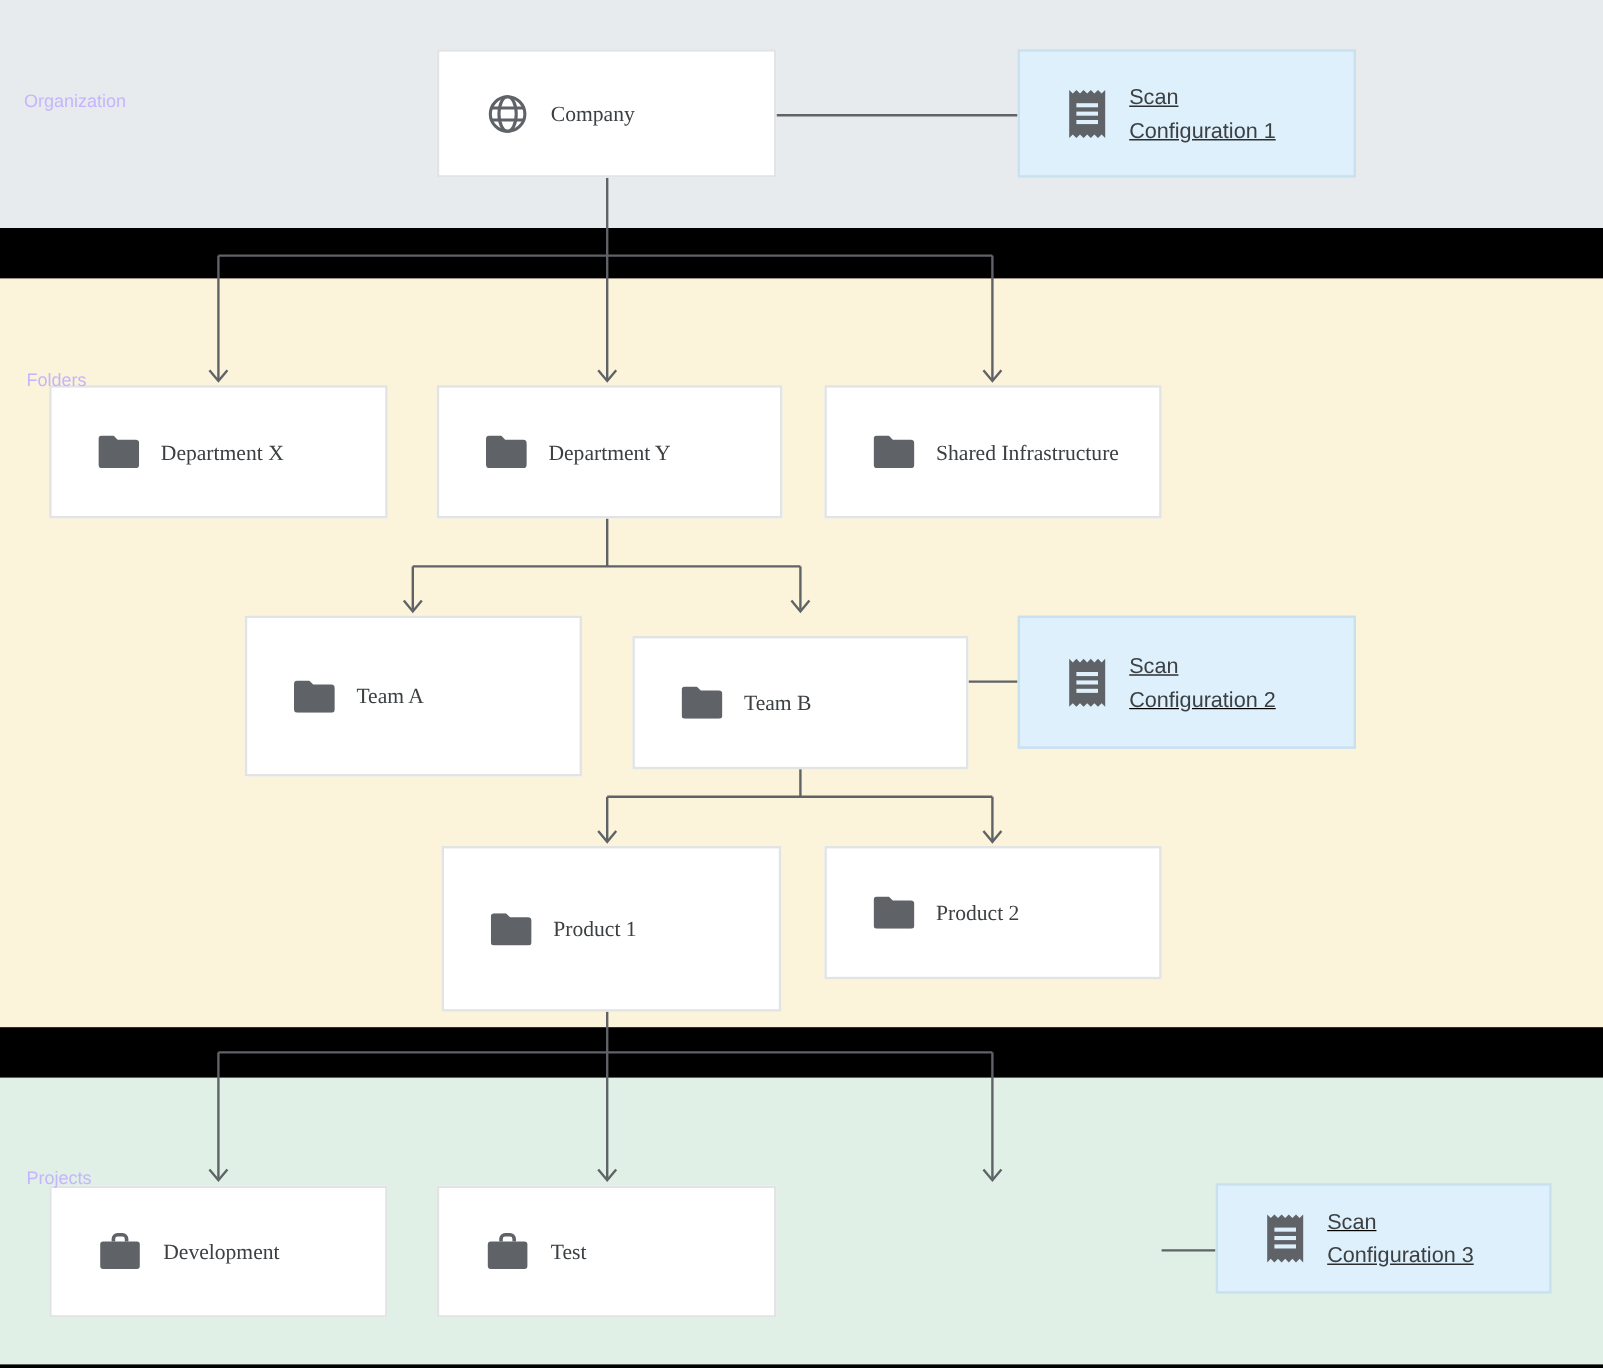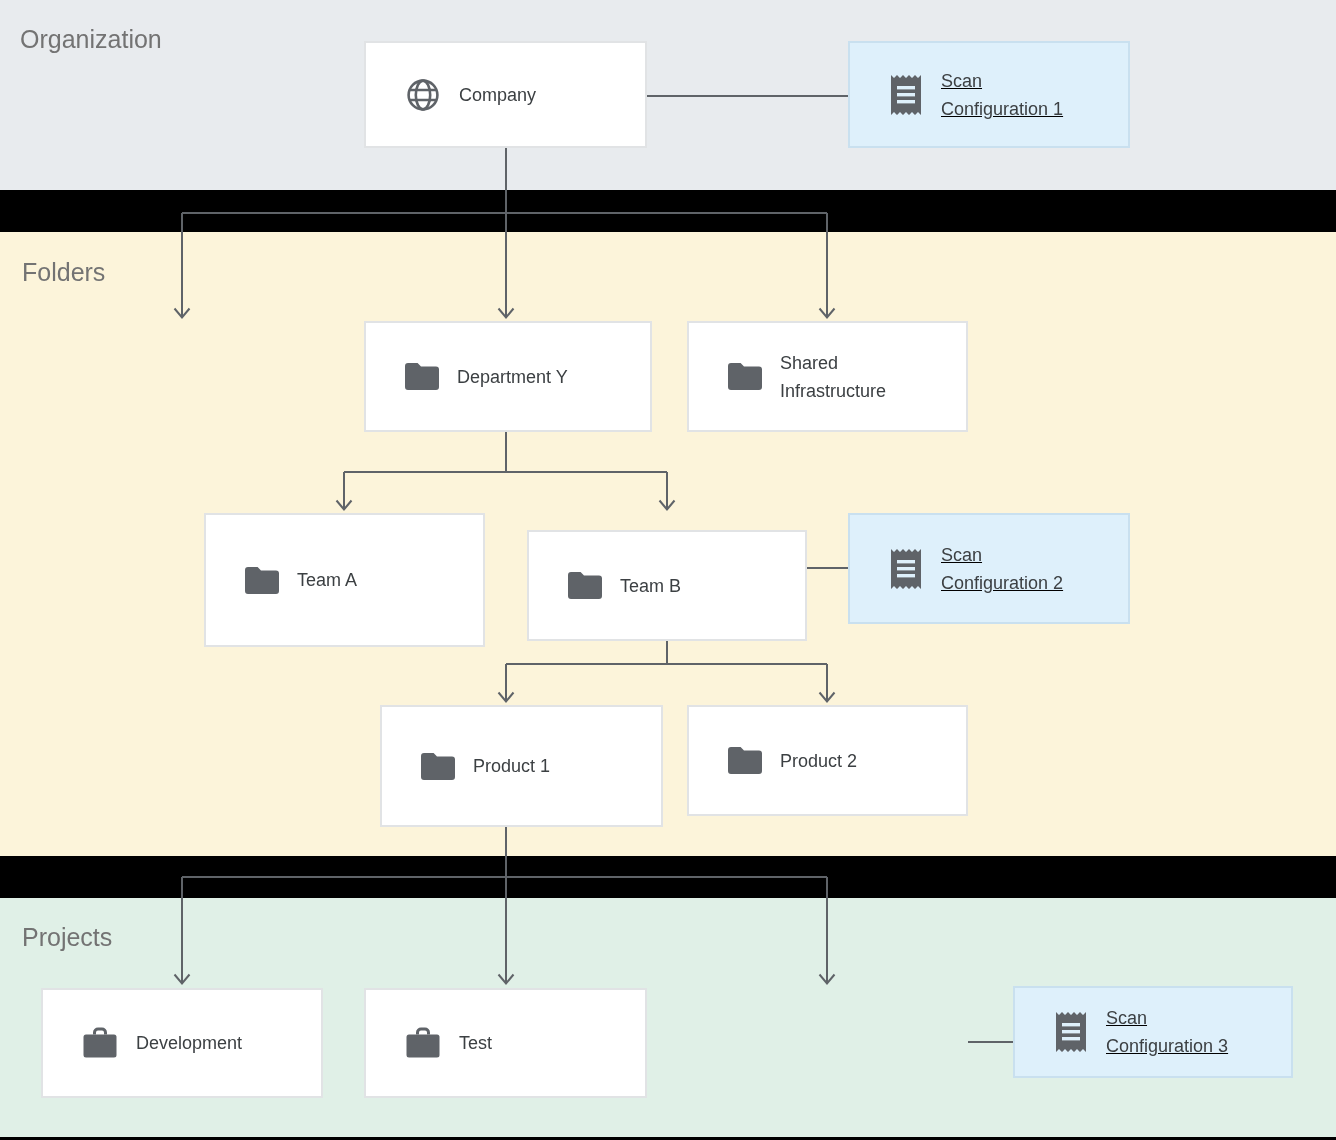--- a/index.html
+++ b/index.html
@@ -5,28 +5,28 @@
   html,body{margin:0;padding:0;background:#000;}
   .stage{
     position:relative;width:1336px;height:1140px;background:#000;overflow:hidden;
     font-family:"Liberation Sans", sans-serif;
   }
   .band{position:absolute;left:0;width:1336px;z-index:0;}
   .band-org{top:0;height:190px;background:#e8ebee;}
   .band-folders{top:232px;height:624px;background:#fcf4da;}
   .band-projects{top:898px;height:239px;background:#e0f0e7;}
   .section-label{
-    position:absolute;z-index:3;font-size:25px;color:#737373;line-height:22px;
+    position:absolute;z-index:3;font-size:15px;color:#c4b5fd;line-height:22px;margin-top:46px;
   }
   .wires{position:absolute;left:0;top:0;width:1336px;height:1140px;z-index:1;}
   .node{
     position:absolute;z-index:2;display:flex;align-items:center;
     padding-left:39px;box-sizing:border-box;
   }
-  .node-white{background:#ffffff;border:2px solid #e1e3e5;}
+  .node-white{background:#ffffff;border:2px solid #e1e3e5;font-family:Liberation Serif, serif;}
   .node-blue{background:#def0fb;border:2px solid #c9e0ef;text-decoration:underline;}
   .node .icon{flex:0 0 auto;display:flex;align-items:center;}
   .node .label{
     margin-left:18px;font-size:18px;color:#3c4043;line-height:28px;
   }
   .label-narrow{max-width:160px;}
   .label-sc{max-width:140px;}
 </style>
 </head>
 <body>
@@ -109,20 +109,28 @@
         <g fill="#def0fb">
           <rect x="8" y="12" width="18" height="3.4"></rect>
           <rect x="8" y="19" width="18" height="3.4"></rect>
           <rect x="8" y="26" width="18" height="3.4"></rect>
         </g>
       </svg>
     </span>
     <span class="label label-sc">Scan Configuration 1</span>
   </div>
 
+  <div class="node node-white" style="left:41px;top:321px;width:282px;height:111px">
+    <span class="icon">
+      <svg width="34" height="27" viewBox="0 0 34 27">
+        <path fill="#5f6368" d="M3 0 h9.6 l3.4 3.4 H31 a3 3 0 0 1 3 3 V24 a3 3 0 0 1 -3 3 H3 a3 3 0 0 1 -3 -3 V3 a3 3 0 0 1 3 -3 Z"></path>
+      </svg>
+    </span>
+    <span class="label label-narrow">Department X</span>
+  </div>
 
   <div class="node node-white" style="left:364px;top:321px;width:288px;height:111px">
     <span class="icon">
       <svg width="34" height="27" viewBox="0 0 34 27">
         <path fill="#5f6368" d="M3 0 h9.6 l3.4 3.4 H31 a3 3 0 0 1 3 3 V24 a3 3 0 0 1 -3 3 H3 a3 3 0 0 1 -3 -3 V3 a3 3 0 0 1 3 -3 Z"></path>
       </svg>
     </span>
     <span class="label label-narrow">Department Y</span>
   </div>
 
@@ -160,21 +168,21 @@
         <g fill="#def0fb">
           <rect x="8" y="12" width="18" height="3.4"></rect>
           <rect x="8" y="19" width="18" height="3.4"></rect>
           <rect x="8" y="26" width="18" height="3.4"></rect>
         </g>
       </svg>
     </span>
     <span class="label label-sc">Scan Configuration 2</span>
   </div>
 
-  <div class="node node-white" style="left:380px;top:705px;width:283px;height:122px">
+  <div class="node node-white" style="left:368px;top:705px;width:283px;height:138px">
     <span class="icon">
       <svg width="34" height="27" viewBox="0 0 34 27">
         <path fill="#5f6368" d="M3 0 h9.6 l3.4 3.4 H31 a3 3 0 0 1 3 3 V24 a3 3 0 0 1 -3 3 H3 a3 3 0 0 1 -3 -3 V3 a3 3 0 0 1 3 -3 Z"></path>
       </svg>
     </span>
     <span class="label label-narrow">Product 1</span>
   </div>
 
   <div class="node node-white" style="left:687px;top:705px;width:281px;height:111px">
     <span class="icon">

